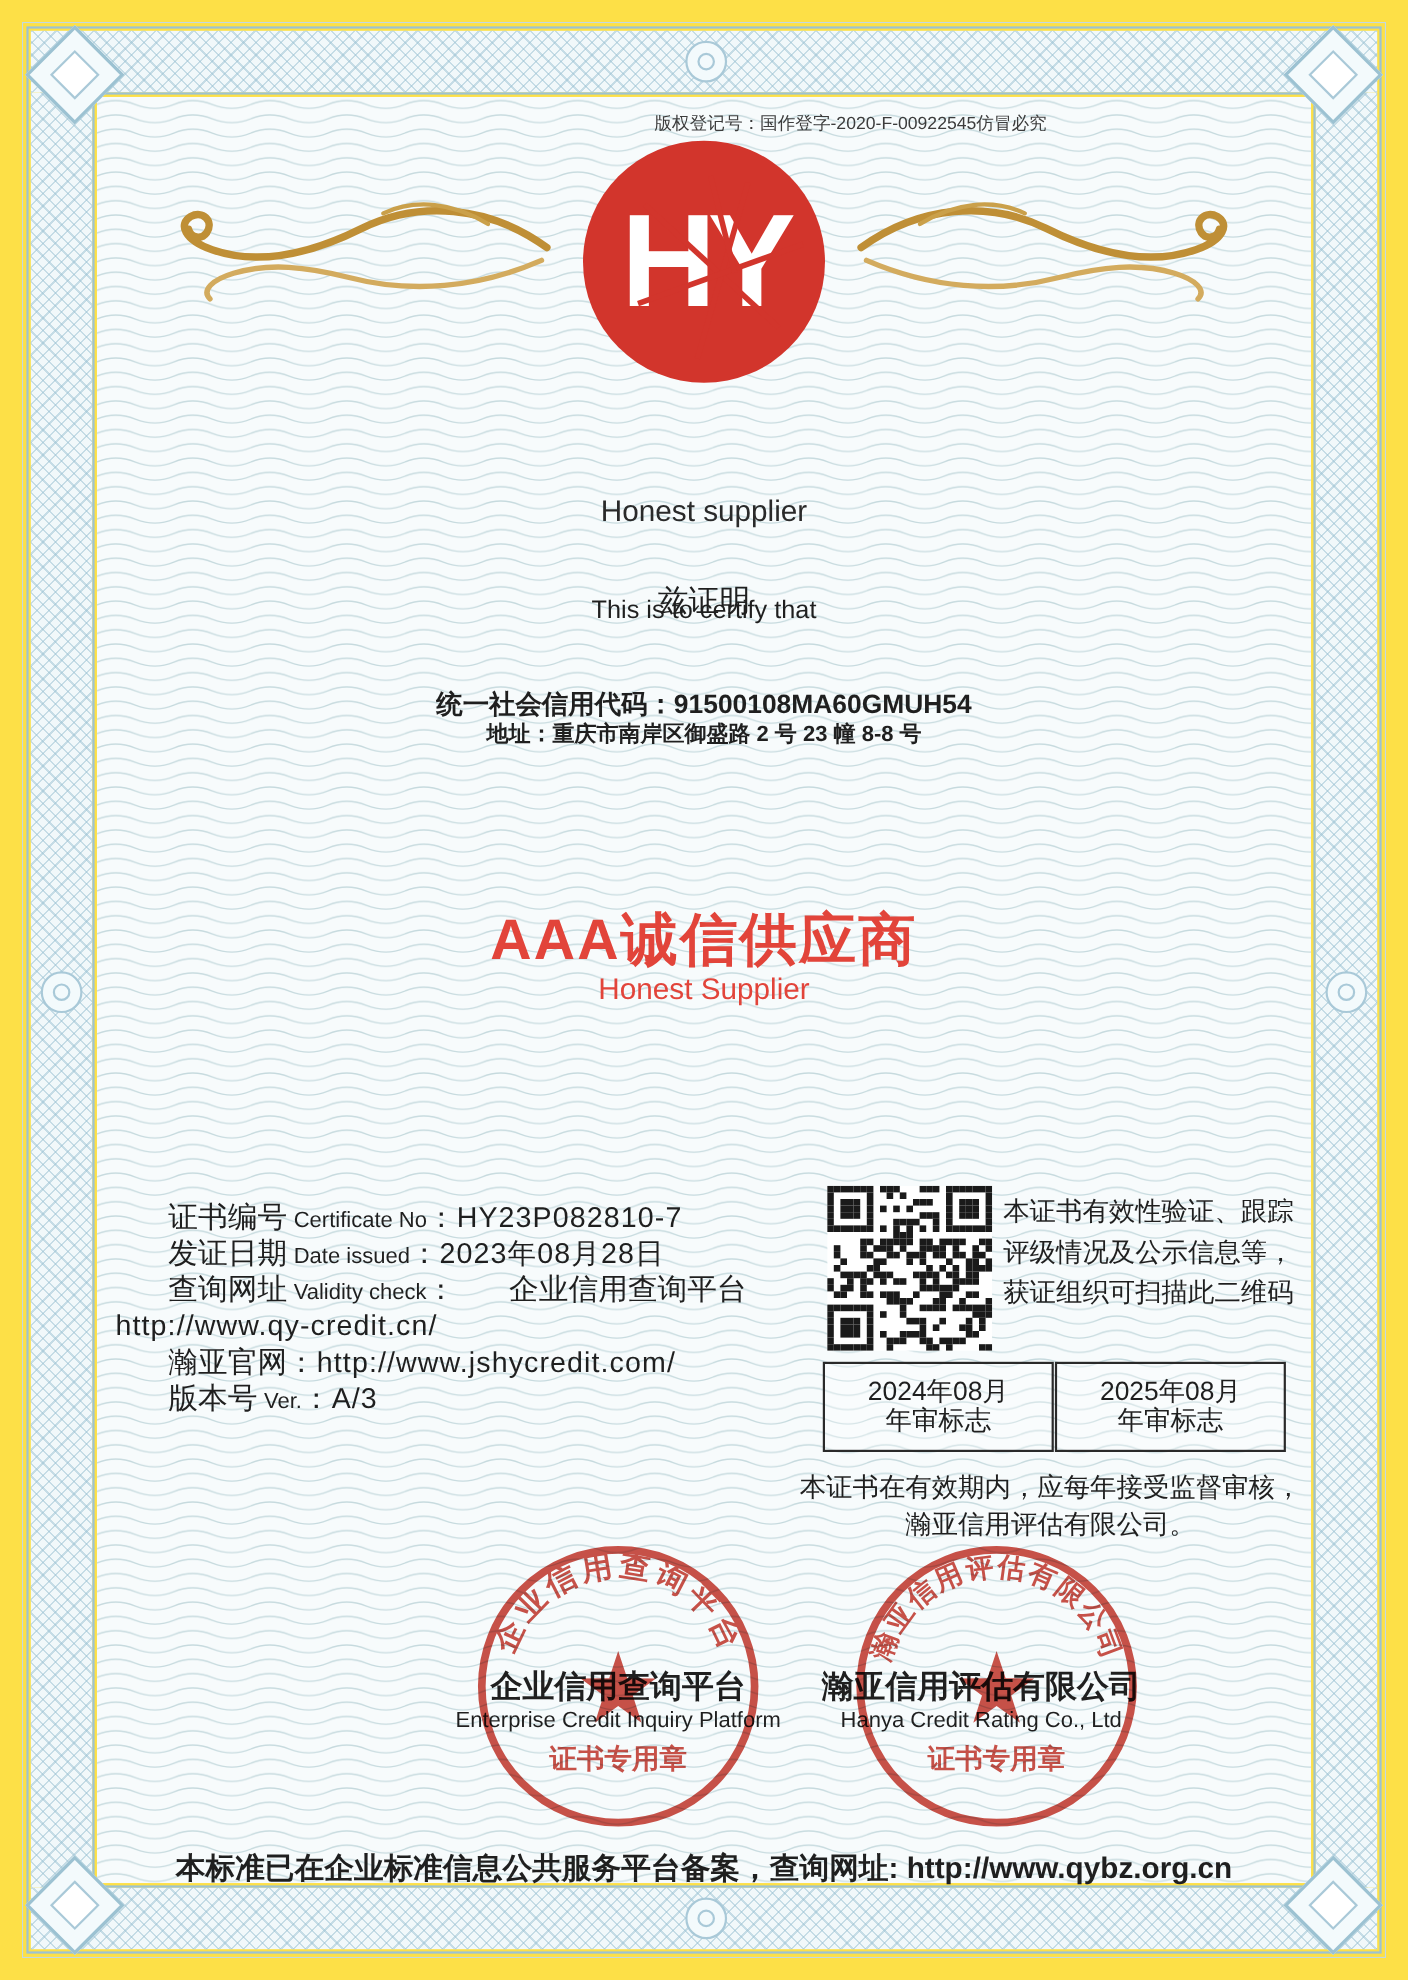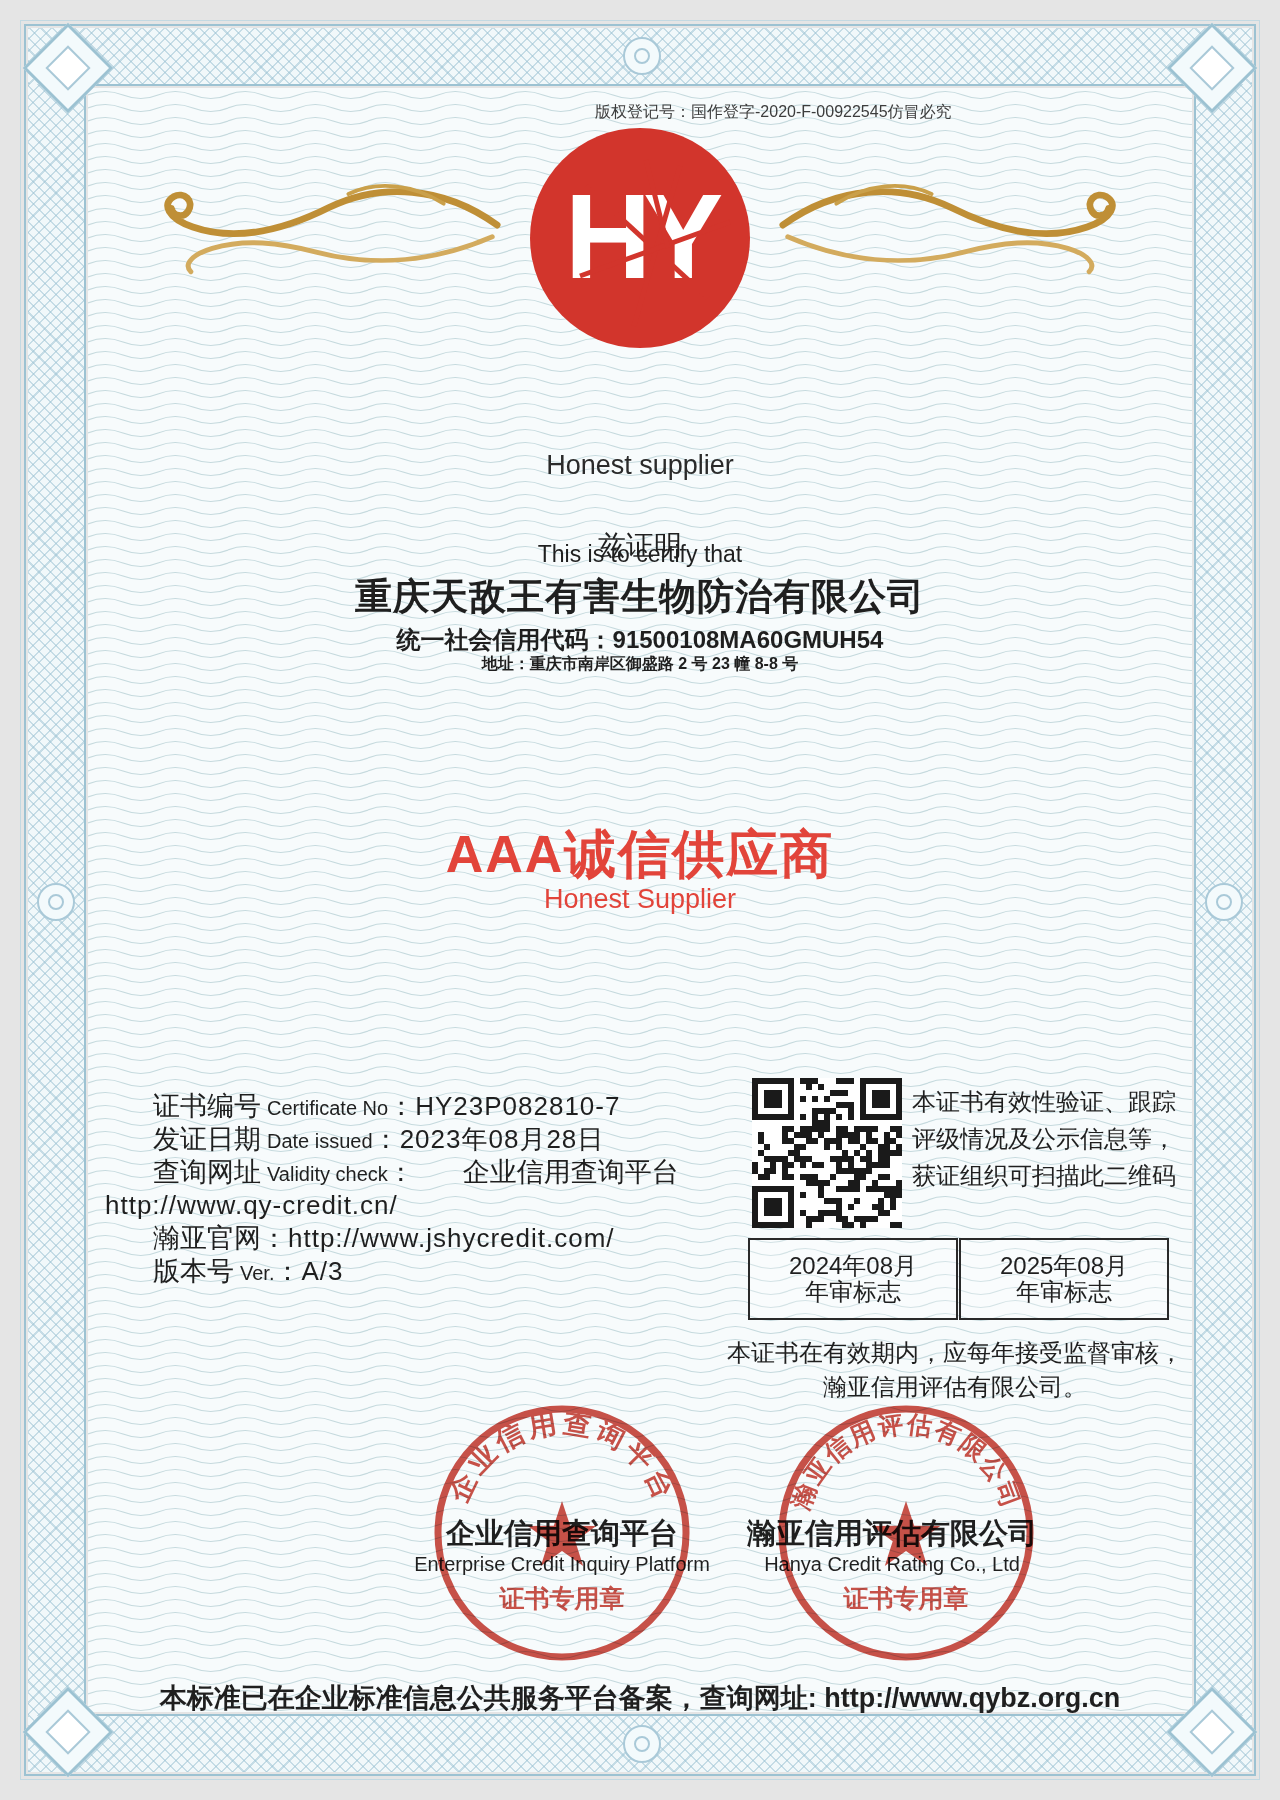--- a/index.html
+++ b/index.html
@@ -1,16 +1,16 @@
 <!DOCTYPE html>
 <html><head>
 <meta charset="utf-8">
 <style>
   html,body{margin:0;padding:0;background:#fff;}
-  .page{position:relative;width:1280px;height:1800px;overflow:hidden;background:#e5e5e5;
+  .page{position:relative;width:1280px;height:1800px;overflow:hidden;background:#fde047;
         font-family:"Liberation Sans","DejaVu Sans",sans-serif;color:#1f1f1f;}
   
   .frame-outer{position:absolute;inset:20px;border:1px solid #c3d9e2;}
   .frame-line-a{position:absolute;inset:24px;border:2px solid #9cc2d2;}
   .frame-line-b{position:absolute;inset:84px;border:2px solid #9cc2d2;}
   .band{position:absolute;background-color:#f1f8fa;background-image:
       repeating-linear-gradient(45deg,rgba(154,193,210,.5) 0 1.5px,transparent 1.5px 8px),
       repeating-linear-gradient(-45deg,rgba(154,193,210,.5) 0 1.5px,transparent 1.5px 8px);}
   .band.top{left:28px;right:28px;top:28px;height:56px;}
   .band.bottom{left:28px;right:28px;bottom:28px;height:56px;}
@@ -35,21 +35,21 @@
   .copyright{top:102px;left:595px;font-size:16px;color:#3c3c3c;white-space:nowrap;}
   .logo{left:528px;top:126px;width:224px;height:224px;}
   .flourish{top:168px;width:350px;height:118px;}
   .flourish.fl{left:152px;} .flourish.fr{left:778px;transform:scaleX(-1);}
   .title-cn{top:376px;font-size:50px;font-weight:bold;letter-spacing:6px;}
   .title-en{top:450px;font-size:27px;color:#2a2a2a;}
   .certify-cn{top:527px;font-size:28px;}
   .certify-en{top:541px;font-size:23px;}
   .company{top:572px;font-size:37px;font-weight:bold;letter-spacing:1px;}
   .creditcode{top:624px;font-size:24px;font-weight:bold;}
-  .address{top:654px;font-size:16px;font-weight:bold;}
+  .address{top:654px;font-size:20px;font-weight:bold;}
   .award-cn{top:820px;font-size:52px;font-weight:bold;color:#e2443a;letter-spacing:2px;}
   .award-en{top:884px;font-size:27px;color:#e2443a;}
   .details{left:105px;top:1090px;width:560px;}
   .dline{height:33px;line-height:33px;white-space:nowrap;font-size:27px;}
   .dcn{font-size:27px;margin-left:48px;} .den{font-size:20px;padding-left:6px;}
   .dval{font-size:26px;letter-spacing:1px;}
   .qr{left:752px;top:1078px;width:150px;height:150px;}
   .qr-info{left:912px;top:1083px;width:268px;}
   .qr-info div{height:37px;line-height:37px;font-size:24px;white-space:nowrap;}
   .rbox{top:1238px;width:206px;height:78px;border:2px solid #2a2a2a;display:flex;flex-direction:column;
@@ -136,21 +136,20 @@
       <path d="M58,60 L180,172"></path>
         <path d="M152,40 L106,200"></path>
       <path d="M52,150 L202,96"></path>
         <path d="M118,34 L140,122"></path>
     </g>
   </svg>
 
   <div class="abs ctr title-en">Honest supplier</div>
   <div class="abs ctr certify-cn">兹证明</div>
   <div class="abs ctr certify-en">This is to certify that</div>
-  <div class="abs ctr company">重庆天敌王有害生物防治有限公司</div>
   <div class="abs ctr creditcode">统一社会信用代码：91500108MA60GMUH54</div>
   <div class="abs ctr address">地址：重庆市南岸区御盛路 2 号 23 幢 8-8 号</div>
 
   <div class="abs ctr award-cn">AAA诚信供应商</div>
   <div class="abs ctr award-en">Honest Supplier</div>
 
   <div class="abs details">
     <div class="dline">
       <span class="dcn">证书编号</span><span class="den">Certificate No</span><span class="dval">：</span><span class="dval">HY23P082810-7</span>
     </div>

